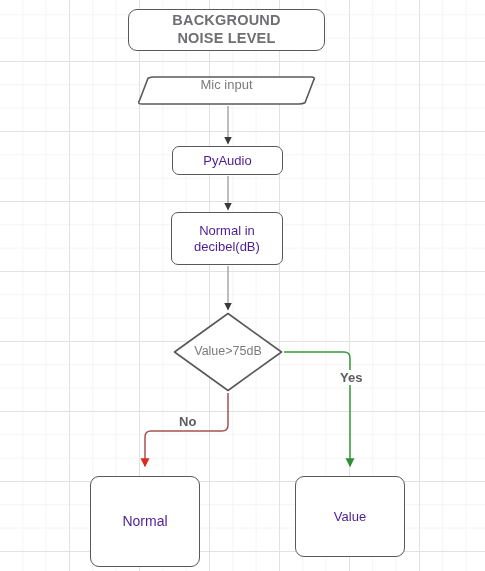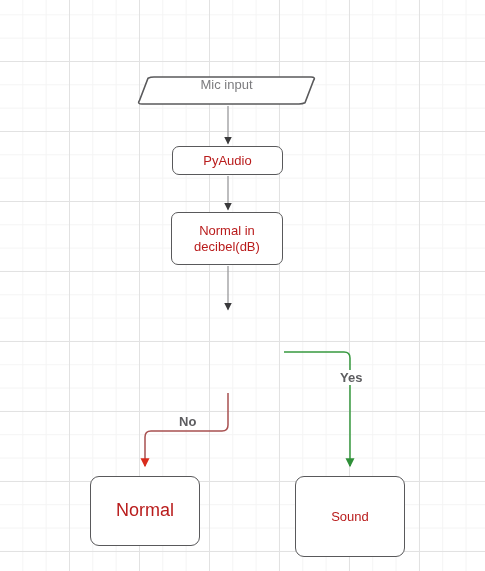--- a/index.html
+++ b/index.html
@@ -29,21 +29,21 @@
 
   .node {
     position: absolute;
     box-sizing: border-box;
     background: #ffffff;
     border: 1.6px solid #59595b;
     display: flex;
     align-items: center;
     justify-content: center;
     text-align: center;
-    color: #b91c1c;
+    color: #4c1d95;
     line-height: 1.22;
   }
 
   .rounded-sm { border-radius: 7px; }
   .rounded-lg { border-radius: 9px; }
 
   #title-node {
     left: 128px;
     top: 9px;
     width: 197px;
@@ -108,22 +108,22 @@
   #decision-node .diamond-label {
     position: relative;
     z-index: 2;
     white-space: nowrap;
   }
 
   #normal-node {
     left: 90px;
     top: 476px;
     width: 110px;
-    height: 70px;
-    font-size: 18px;
+    height: 91px;
+    font-size: 14px;
   }
 
   #loud-node {
     left: 295px;
     top: 476px;
     width: 110px;
     height: 81px;
     font-size: 13px;
   }
 
@@ -185,45 +185,57 @@
 
     <g>
       <path d="M 284 352 L 344 352 Q 350 352 350 358 L 350 466" fill="none" stroke="#37993f" stroke-width="1.5" marker-end="url(#arrow-green)"></path>
     </g>
 
     <g>
       <path d="M 228 393 L 228 425 Q 228 431 222 431 L 151 431 Q 145 431 145 437 L 145 466" fill="none" stroke="#a85050" stroke-width="1.5" marker-end="url(#arrow-red)"></path>
     </g>
   </svg>
 
+  <div class="node rounded-lg" id="title-node">
+    <div>
+      <div>BACKGROUND</div>
+      <div>NOISE LEVEL</div>
+    </div>
+  </div>
 
   <div class="node" id="mic-node">
     <svg class="para-svg" viewBox="0 0 181 29" xmlns="http://www.w3.org/2000/svg">
       <path d="M 12 2.2 Q 14.5 1 18 1 L 175 1 Q 180 1 177.5 4.5 L 169 26.8 Q 166.5 28 163 28 L 6 28 Q 1 28 3.5 24.5 Z" fill="#ffffff" stroke="#59595b" stroke-width="1.6" stroke-linejoin="round"></path>
     </svg>
     <span class="para-label">Mic input</span>
   </div>
 
   <div class="node rounded-sm" id="pyaudio-node">
     <span>PyAudio</span>
   </div>
 
   <div class="node rounded-sm" id="decibel-node">
     <div>
       <div>Normal in</div>
       <div>decibel(dB)</div>
     </div>
   </div>
 
+  <div class="node" id="decision-node">
+    <svg class="diamond-svg" viewBox="0 0 110 80" xmlns="http://www.w3.org/2000/svg">
+      <path d="M 55 1.5 L 108.5 40 L 55 78.5 L 1.5 40 Z" fill="#ffffff" stroke="#59595b" stroke-width="1.6" stroke-linejoin="round"></path>
+    </svg>
+    <span class="diamond-label">Value&gt;75dB</span>
+  </div>
 
   <div class="edge-label" id="label-yes">Yes</div>
 
   <div class="edge-label" id="label-no">No</div>
 
   <div class="node rounded-lg" id="normal-node">
     <span>Normal</span>
   </div>
 
   <div class="node rounded-lg" id="loud-node">
-    <span>Sound</span>
+    <span>Value</span>
   </div>
 
 </div>
 
 </body></html>

